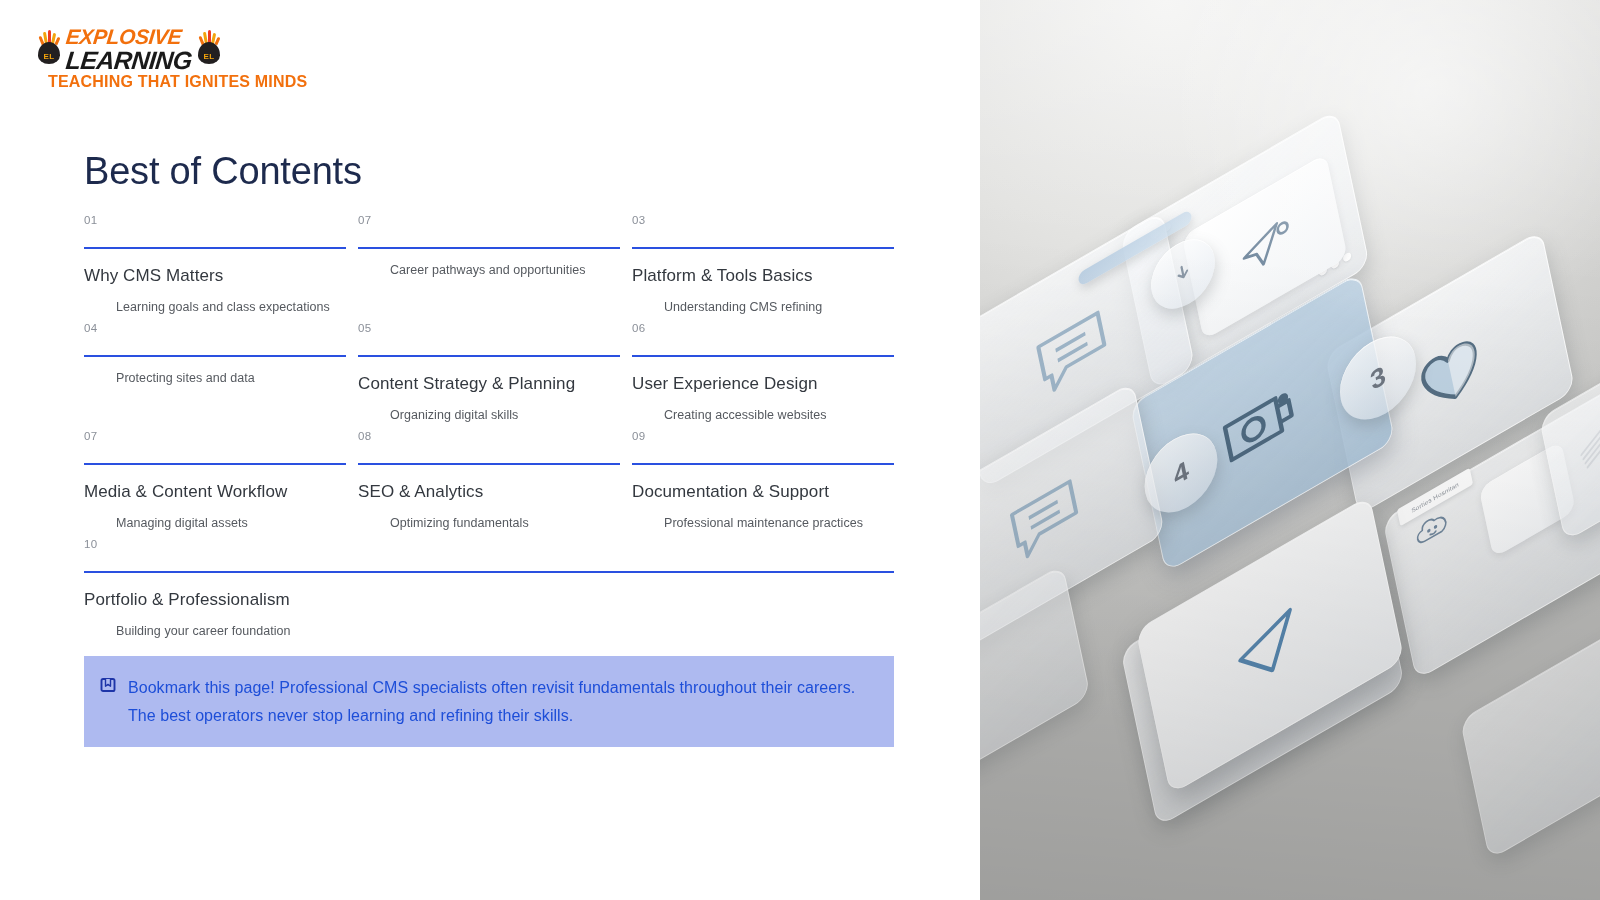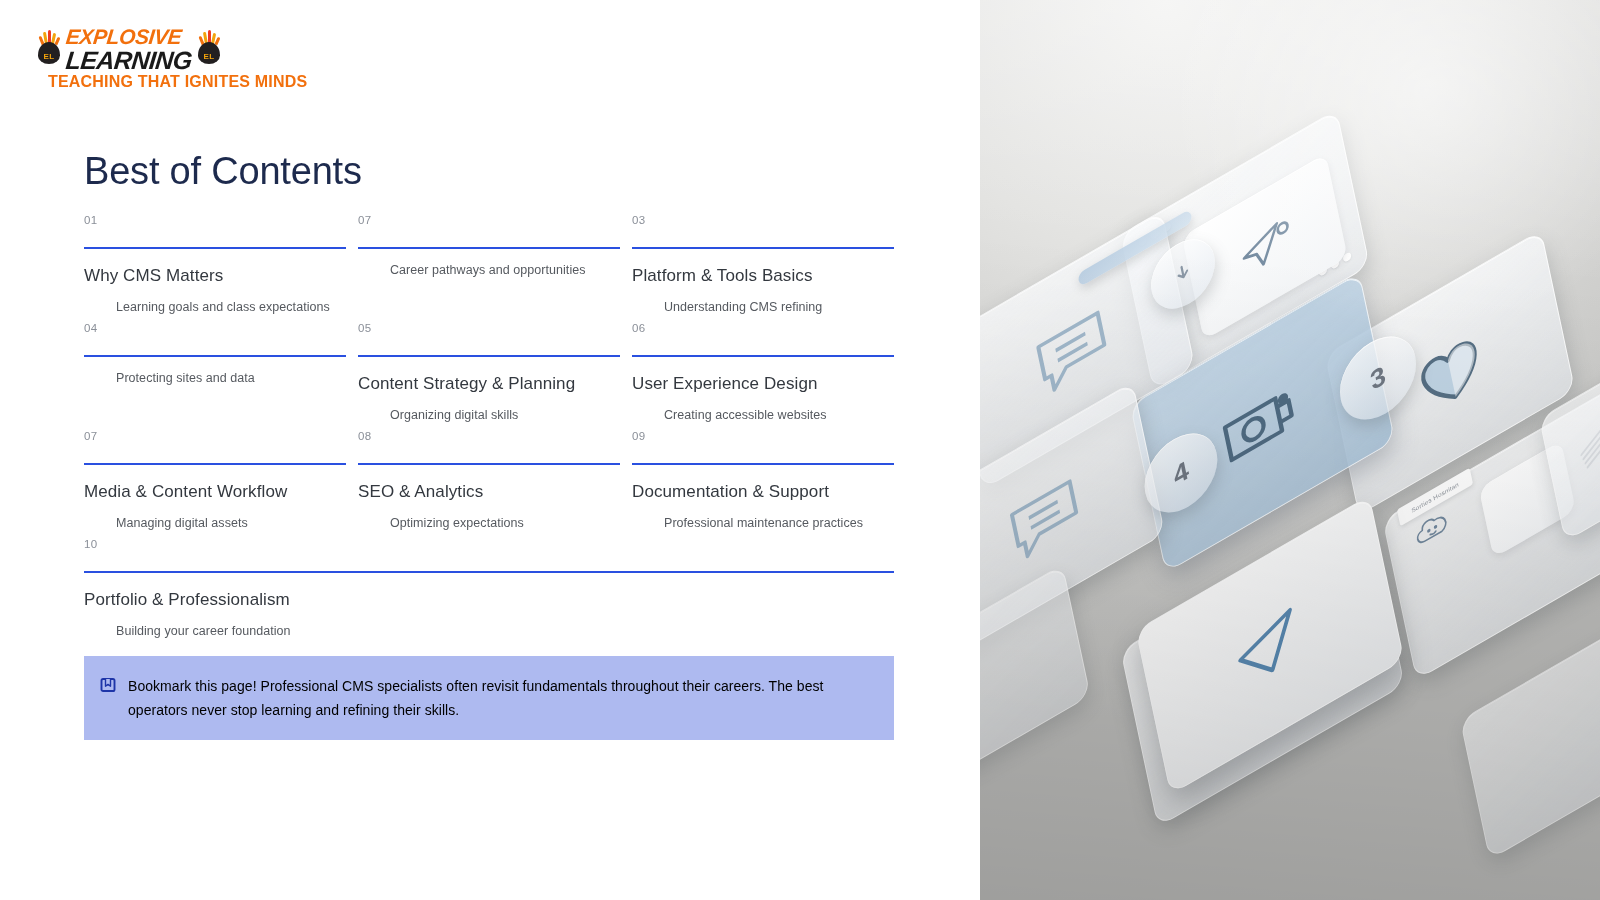--- a/index.html
+++ b/index.html
@@ -177,23 +177,23 @@
     align-items: flex-start;
     padding: 18px 22px 18px 16px;
   }
   .callout-icon {
     flex: 0 0 auto;
     width: 16px; height: 16px;
     margin-top: 3px;
     margin-right: 12px;
   }
   .callout-text {
-    font-size: 14px;
+    font-size: 16px;
     line-height: 1.72;
-    color: #000000;
+    color: #1d4ed8;
     letter-spacing: 0.05px;
     max-width: 745px;
   }
 
   
   .right-pane {
     position: absolute;
     left: 980px; top: 0;
     width: 620px; height: 900px;
     overflow: hidden;
@@ -378,21 +378,21 @@
         <div class="toc-num">07</div>
         <div class="toc-rule"></div>
         <div class="toc-head">Media &amp; Content Workflow</div>
         <div class="toc-sub">Managing digital assets</div>
       </div>
 
       <div class="toc-item">
         <div class="toc-num">08</div>
         <div class="toc-rule"></div>
         <div class="toc-head">SEO &amp; Analytics</div>
-        <div class="toc-sub">Optimizing expectations</div>
+        <div class="toc-sub">Optimizing fundamentals</div>
       </div>
 
       <div class="toc-item">
         <div class="toc-num">09</div>
         <div class="toc-rule"></div>
         <div class="toc-head">Documentation &amp; Support</div>
         <div class="toc-sub">Professional maintenance practices</div>
       </div>
 
       <div class="toc-item full">

